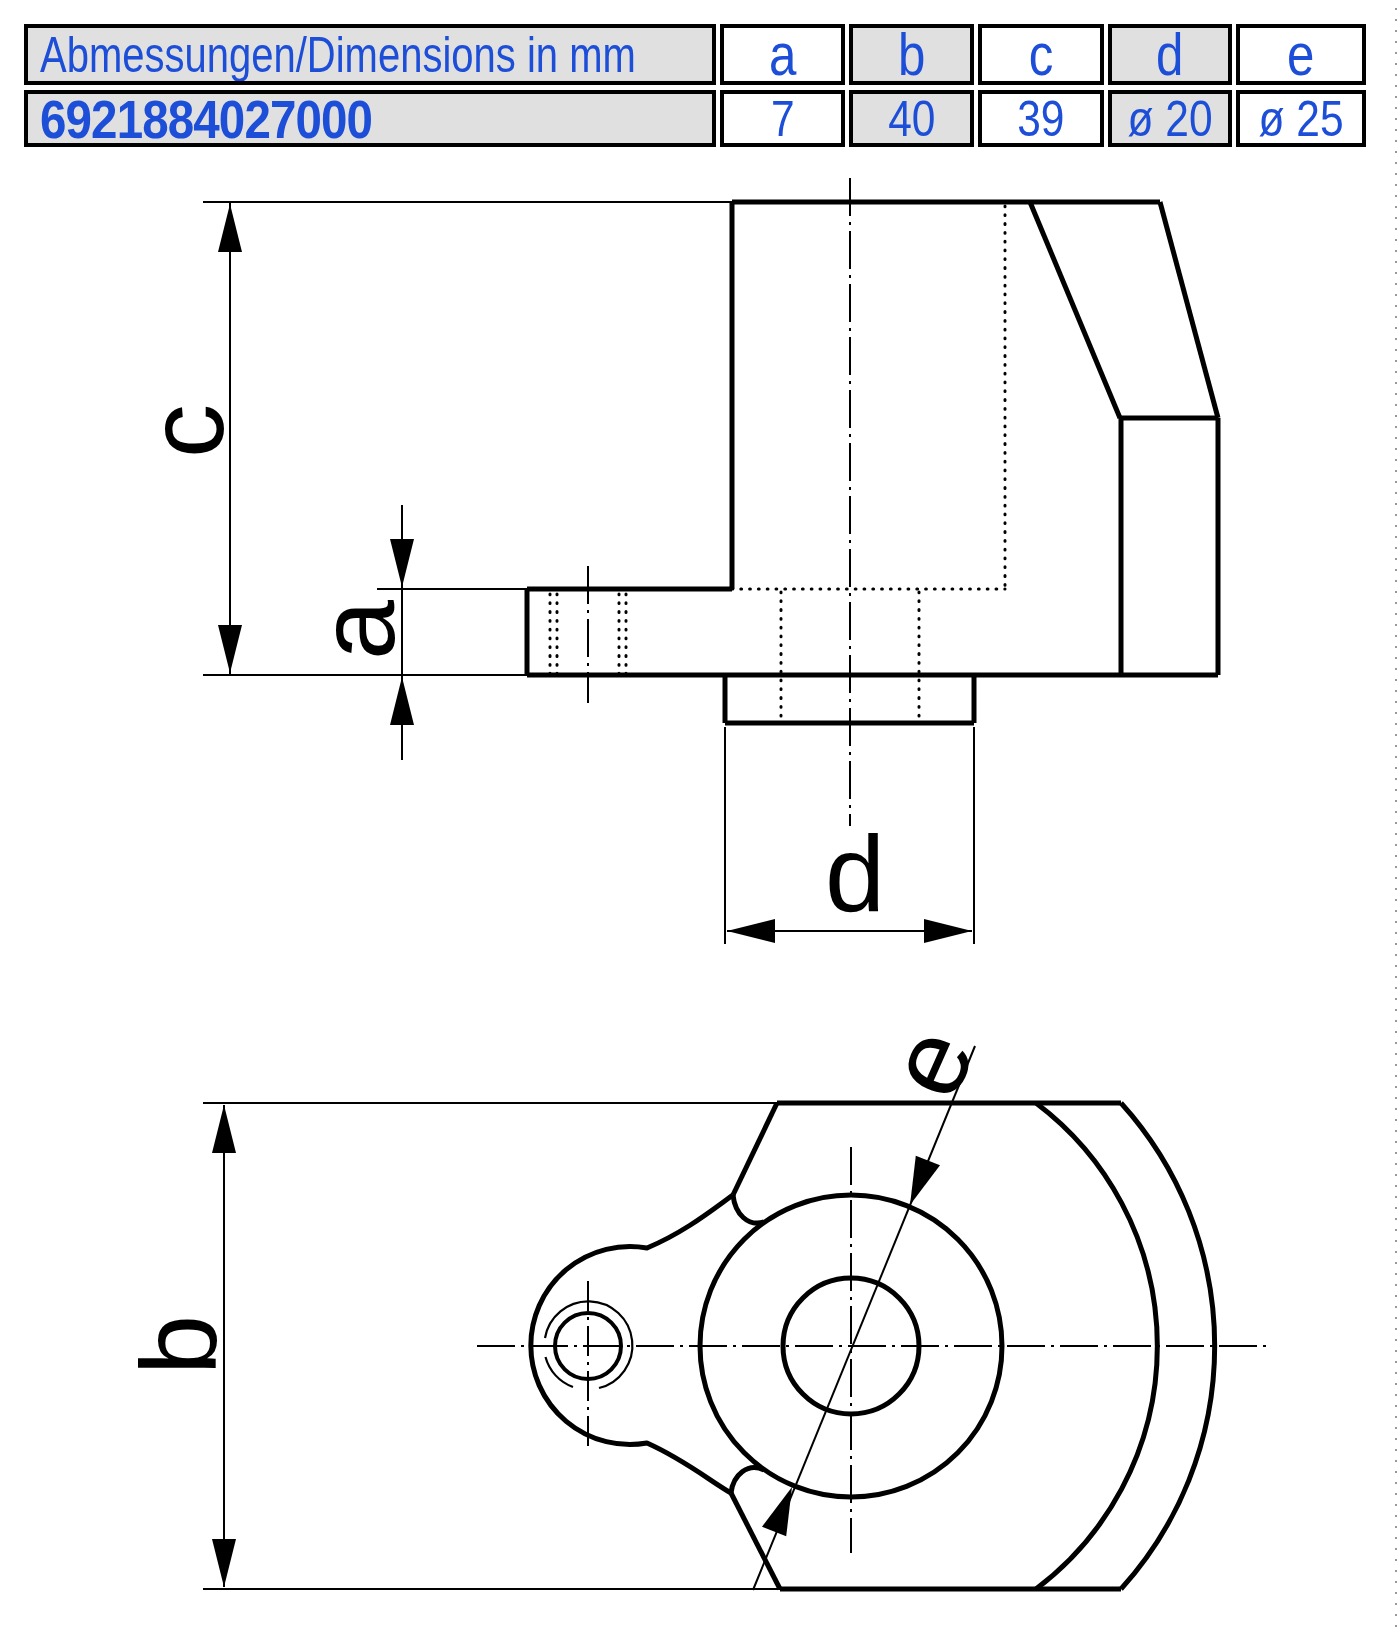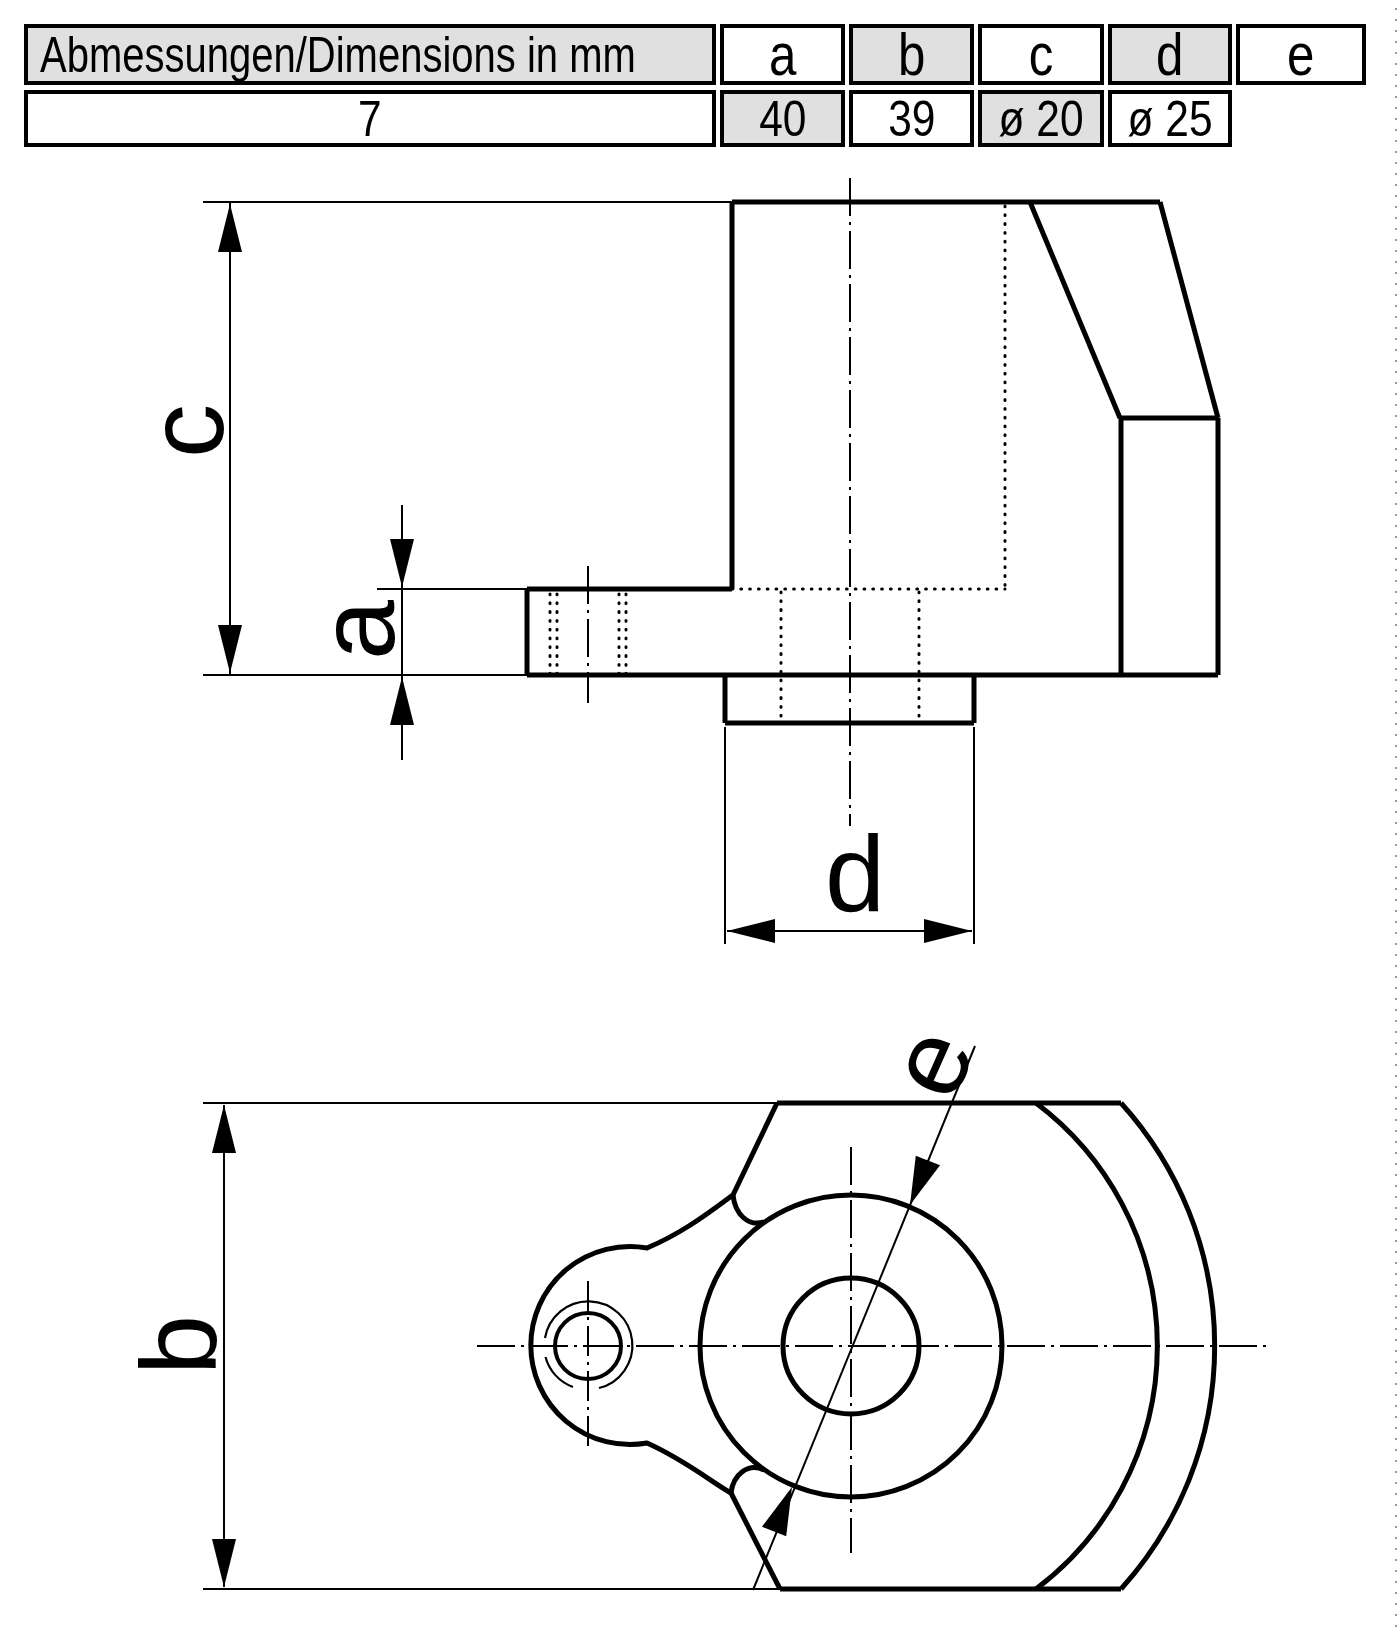--- a/index.html
+++ b/index.html
@@ -1,17 +1,17 @@
 <!DOCTYPE html>
 <html><head>
 <meta charset="utf-8">
 <style>
   html,body{margin:0;padding:0;background:#fff;}
   .page{position:relative;width:1400px;height:1640px;background:#fff;overflow:hidden;
-        font-family:"Liberation Sans",sans-serif;color:#000000;}
+        font-family:"Liberation Sans",sans-serif;color:#1d4ed8;}
   
   .tbl{position:absolute;left:24px;top:24px;display:grid;
        grid-template-columns:692px 125px 125px 126px 124px 130px;
        grid-template-rows:61px 57px;gap:5px 4px;background:#fff;}
   .cell{border:4px solid #000;box-sizing:border-box;display:flex;align-items:center;
         justify-content:center;background:#fff;overflow:hidden;}
   .cell.gray{background:#e0e0e0;}
   .cell.left{justify-content:flex-start;padding-left:12px;}
   .head-text{display:inline-block;font-size:50px;transform:scaleX(0.80);transform-origin:left center;white-space:nowrap;}
   .part-text{display:inline-block;font-size:54px;font-weight:bold;transform:scaleX(0.88);transform-origin:left center;letter-spacing:-1px;white-space:nowrap;}
@@ -45,20 +45,23 @@
     <div class="cell">
       <span class="letter-text">c</span>
     </div>
     <div class="cell gray">
       <span class="letter-text">d</span>
     </div>
     <div class="cell">
       <span class="letter-text">e</span>
     </div>
 
+    <div class="cell gray left">
+      <span class="part-text">6921884027000</span>
+    </div>
     <div class="cell">
       <span class="value-text">7</span>
     </div>
     <div class="cell gray">
       <span class="value-text">40</span>
     </div>
     <div class="cell">
       <span class="value-text">39</span>
     </div>
     <div class="cell gray">

